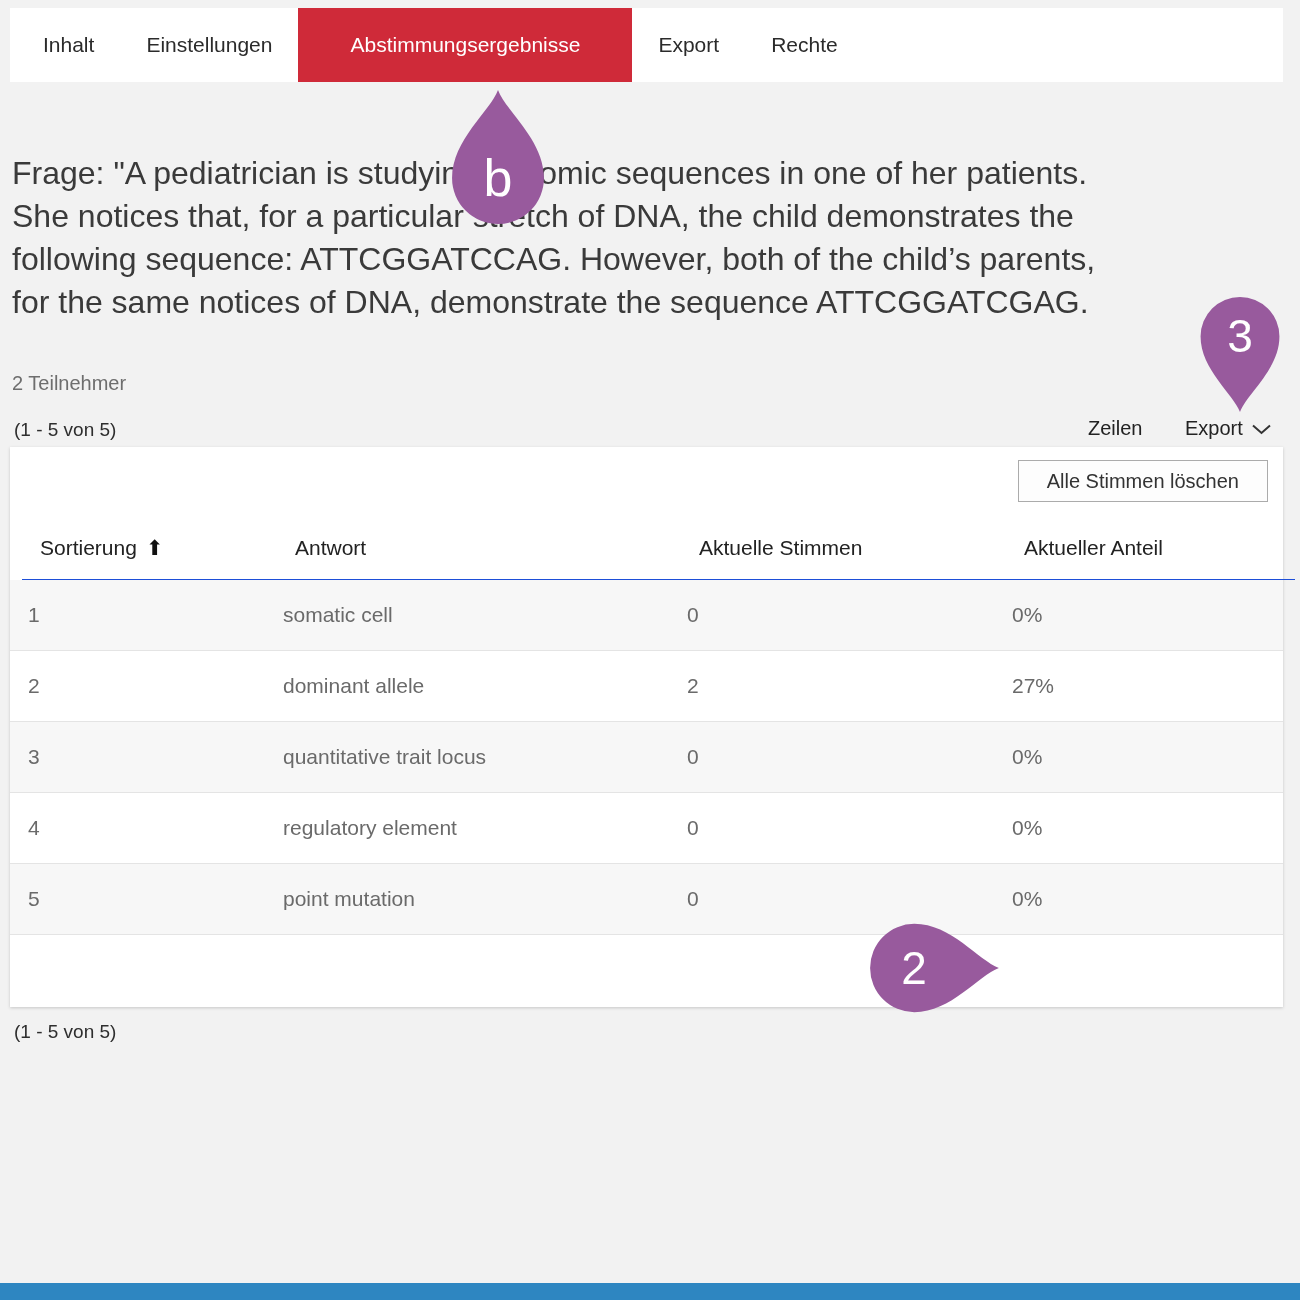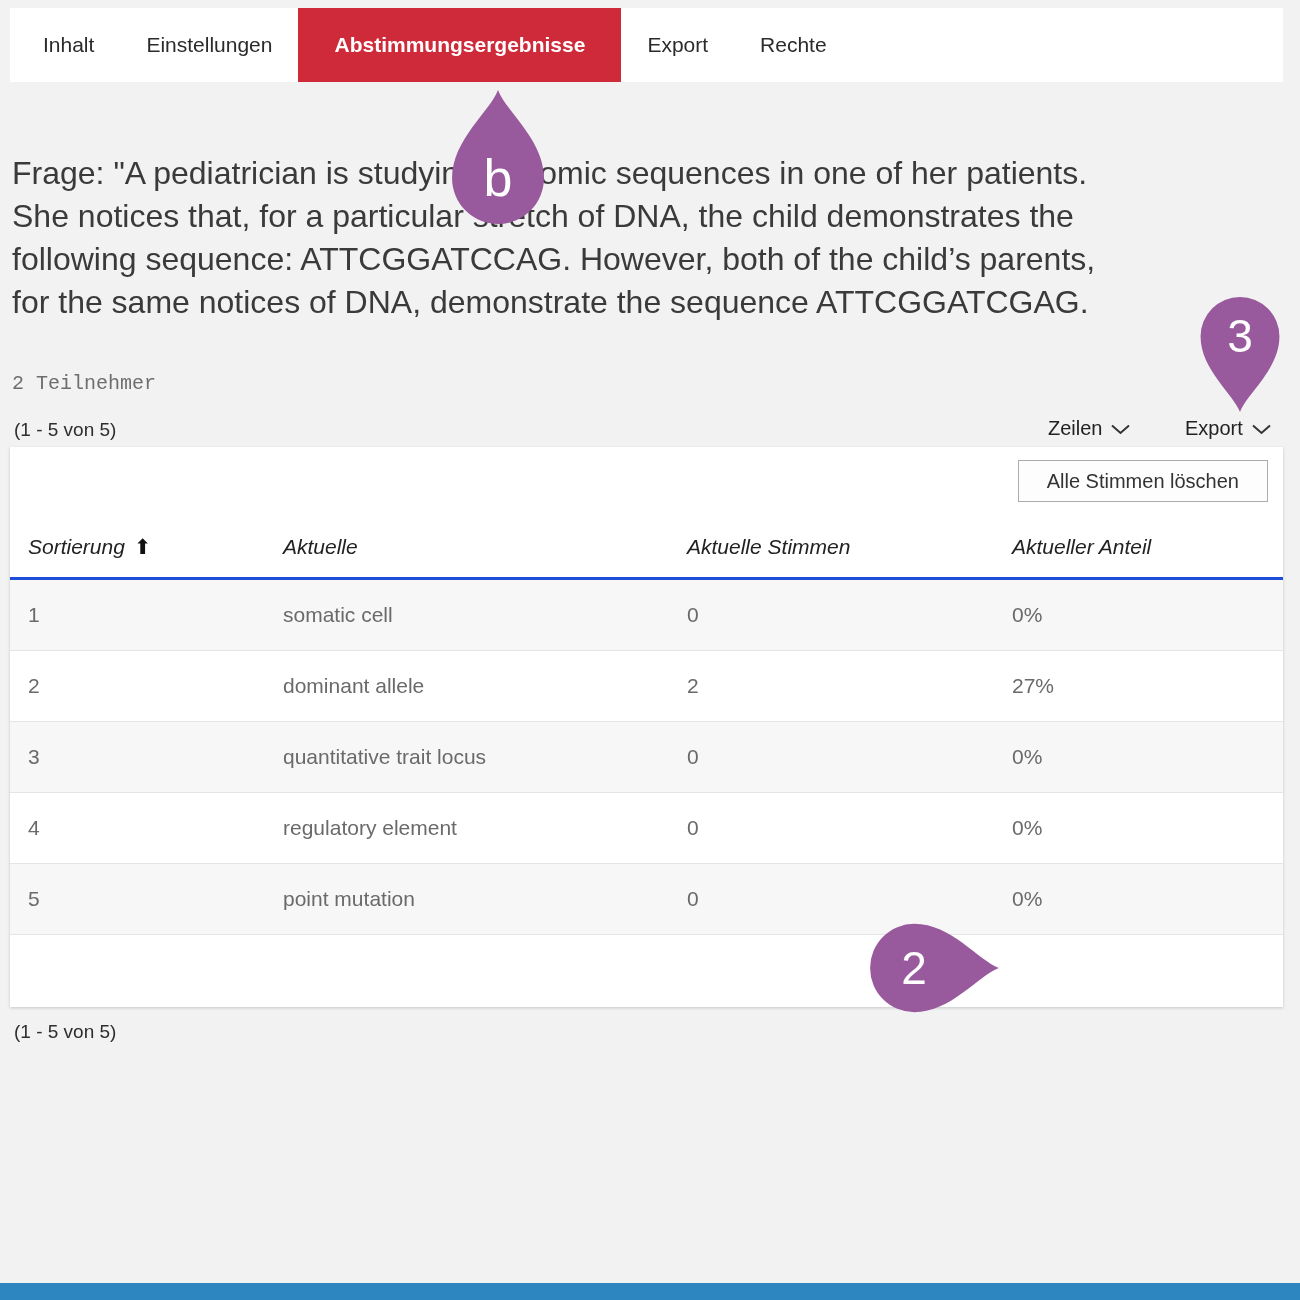--- a/index.html
+++ b/index.html
@@ -4,42 +4,42 @@
 <style>
   html,body{margin:0;padding:0;}
   .canvas{position:relative;width:1300px;height:1300px;background:#f2f2f2;
     font-family:"Liberation Sans",sans-serif;overflow:hidden;}
 
   
   .tabbar{position:absolute;left:10px;top:8px;width:1273px;height:74px;background:#fff;
     display:flex;align-items:stretch;}
   .tab{display:flex;align-items:center;padding:0 26px;font-size:21px;color:#2b2b2b;cursor:pointer;}
   .tab:first-child{margin-left:7px;}
-  .tab.active{background:var(--accent-red);color:#fff;padding:0 36px;font-weight:bold;}
+  .tab.active{background:var(--accent-red);color:#fff;padding:0 52px;}
 
   
   .question{position:absolute;left:12px;top:152px;font-size:32px;line-height:43px;color:#3a3a3a;}
   .qline{white-space:nowrap;}
-  .participants{position:absolute;left:12px;top:372px;font-size:20px;color:#6e6e6e;font-family:Liberation Mono, monospace;}
+  .participants{position:absolute;left:12px;top:372px;font-size:20px;color:#6e6e6e;}
 
   
   .pag-top{position:absolute;left:14px;top:419px;font-size:19px;color:#2e2e2e;}
   .pag-bottom{position:absolute;left:14px;top:1021px;font-size:19px;color:#2e2e2e;}
   .ctrl{position:absolute;top:417px;display:flex;align-items:center;gap:9px;font-size:20px;color:#222;cursor:pointer;}
-  .ctrl.zeilen{left:1048px;}
+  .ctrl.zeilen{left:1088px;flex-direction:column;}
   .ctrl.export{left:1185px;}
   .ctrl svg{margin-top:3px;}
 
   
   .panel{position:absolute;left:10px;top:447px;width:1273px;height:560px;background:#fff;
     box-shadow:0 1px 3px rgba(0,0,0,0.18);}
   .clear-btn{position:absolute;right:15px;height:42px;padding:9px 28px;background:#fdfdfd;
     border:1px solid #ababab;font-size:20px;color:#333;font-family:inherit;cursor:pointer;}
   .clear-btn.top{top:13px;}
-  .thead{position:absolute;left:0;top:70px;width:100%;height:63px;border-bottom:3px solid #1d4ed8;box-sizing:border-box;font-style:italic;}
+  .thead{position:absolute;left:12px;top:70px;width:100%;height:63px;border-bottom:1px solid #1d4ed8;box-sizing:border-box;}
   .th{position:absolute;top:50%;transform:translateY(-50%);font-size:21px;color:#222;white-space:nowrap;}
   .c1{left:18px;}.c2{left:273px;}.c3{left:677px;}.c4{left:1002px;}
   .arrow{font-size:21px;color:#111;margin-left:9px;font-family:"DejaVu Sans",sans-serif;}
   .trow{position:absolute;left:0;width:100%;height:70px;border-bottom:1px solid #e4e4e4;box-sizing:content-box;}
   .trow.odd{background:#f7f7f7;}
   .r0{top:133px;}.r1{top:204px;}.r2{top:275px;}.r3{top:346px;}.r4{top:417px;}
   .td{position:absolute;top:50%;transform:translateY(-50%);font-size:21px;color:#6a6a6a;white-space:nowrap;}
   .tfoot{position:absolute;left:0;top:488px;width:100%;height:72px;}
 
   
@@ -97,21 +97,21 @@
     </span>
   </div>
 
   <div class="panel">
     <button class="clear-btn top">Alle Stimmen löschen</button>
 
     <div class="thead">
       <div class="th c1">
         <span>Sortierung</span><span class="arrow">⬆</span>
       </div>
-      <div class="th c2">Aktuelle</div>
+      <div class="th c2">Antwort</div>
       <div class="th c3">Aktuelle Stimmen</div>
       <div class="th c4">Aktueller Anteil</div>
     </div>
 
     <div class="trow odd r0">
       <div class="td c1">1</div>
       <div class="td c2">somatic cell</div>
       <div class="td c3">0</div>
       <div class="td c4">0%</div>
     </div>

